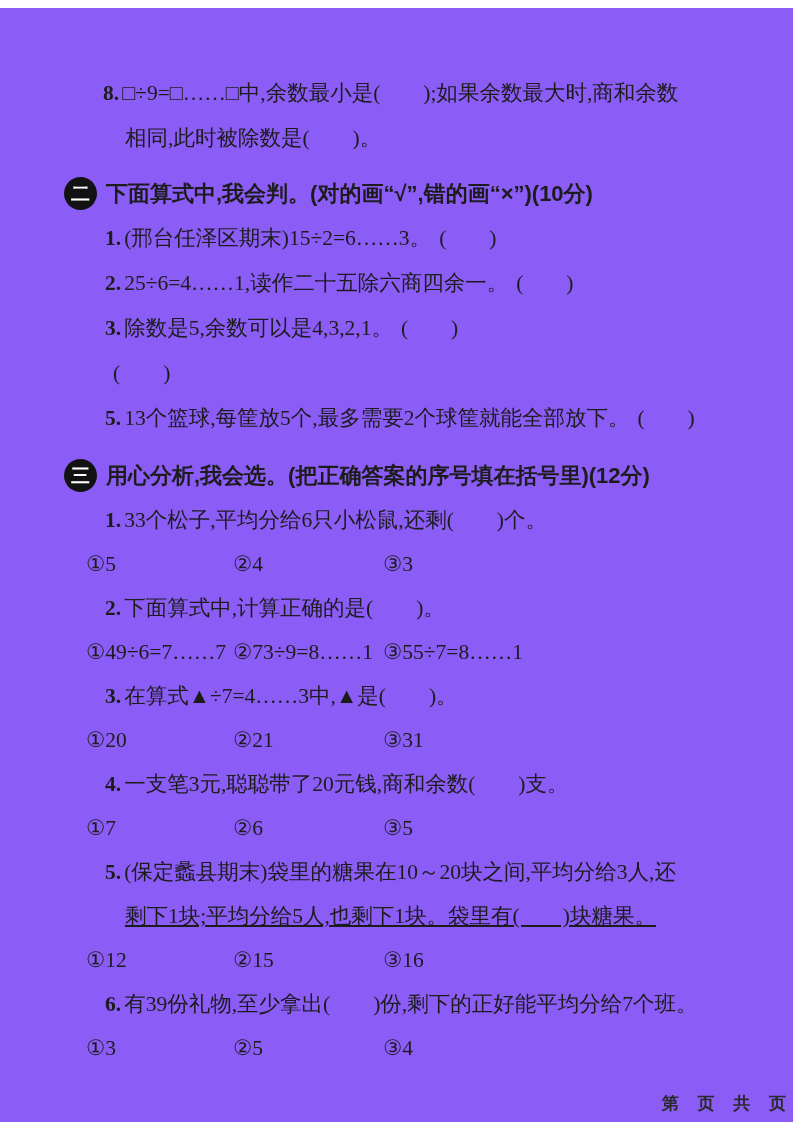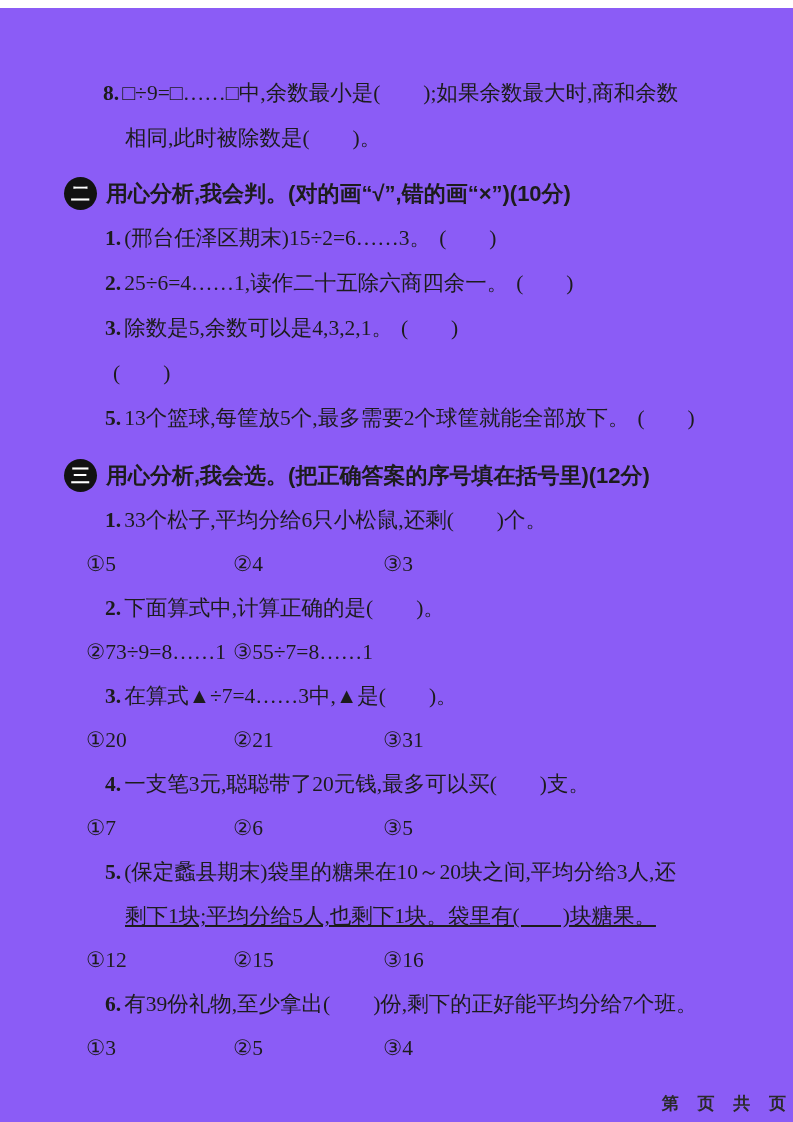--- a/index.html
+++ b/index.html
@@ -86,21 +86,21 @@
 <div class="page">
   <div class="content">
 
     <div class="q8">
       <div class="qline"><span class="qnum">8.</span><span>□÷9=□……□中,余数最小是(　　);如果余数最大时,商和余数</span></div>
       <div class="qline cont">相同,此时被除数是(　　)。</div>
     </div>
 
     <div class="section-header">
       <span class="badge">二</span>
-      <span class="section-title">用心分析,我会判。(对的画“√”,错的画“×”)(10分)</span>
+      <span class="section-title">下面算式中,我会判。(对的画“√”,错的画“×”)(10分)</span>
     </div>
 
     <div class="judge-list">
       <div class="judge-item">
         <span class="ji-text"><span class="qnum">1.</span><span>(邢台任泽区期末)15÷2=6……3。</span></span>
         <span class="blank">(　　)</span>
       </div>
       <div class="judge-item">
         <span class="ji-text"><span class="qnum">2.</span><span>25÷6=4……1,读作二十五除六商四余一。</span></span>
         <span class="blank">(　　)</span>
@@ -130,36 +130,37 @@
         <div class="options">
           <span class="opt">①5</span>
           <span class="opt">②4</span>
           <span class="opt">③3</span>
         </div>
       </div>
 
       <div class="choice-item">
         <div class="qline"><span class="qnum">2.</span><span>下面算式中,计算正确的是(　　)。</span></div>
         <div class="options">
+          <span class="opt">①49÷6=7……7</span>
           <span class="opt">②73÷9=8……1</span>
           <span class="opt">③55÷7=8……1</span>
         </div>
       </div>
 
       <div class="choice-item">
         <div class="qline"><span class="qnum">3.</span><span>在算式▲÷7=4……3中,▲是(　　)。</span></div>
         <div class="options">
           <span class="opt">①20</span>
           <span class="opt">②21</span>
           <span class="opt">③31</span>
         </div>
       </div>
 
       <div class="choice-item">
-        <div class="qline"><span class="qnum">4.</span><span>一支笔3元,聪聪带了20元钱,最多可以买(　　)支。</span></div>
+        <div class="qline"><span class="qnum">4.</span><span>一支笔3元,聪聪带了20元钱,商和余数(　　)支。</span></div>
         <div class="options">
           <span class="opt">①7</span>
           <span class="opt">②6</span>
           <span class="opt">③5</span>
         </div>
       </div>
 
       <div class="choice-item">
         <div class="qline"><span class="qnum">5.</span><span>(保定蠡县期末)袋里的糖果在10～20块之间,平均分给3人,还</span></div>
         <div class="qline cont">剩下1块;平均分给5人,也剩下1块。袋里有(　　)块糖果。</div>

